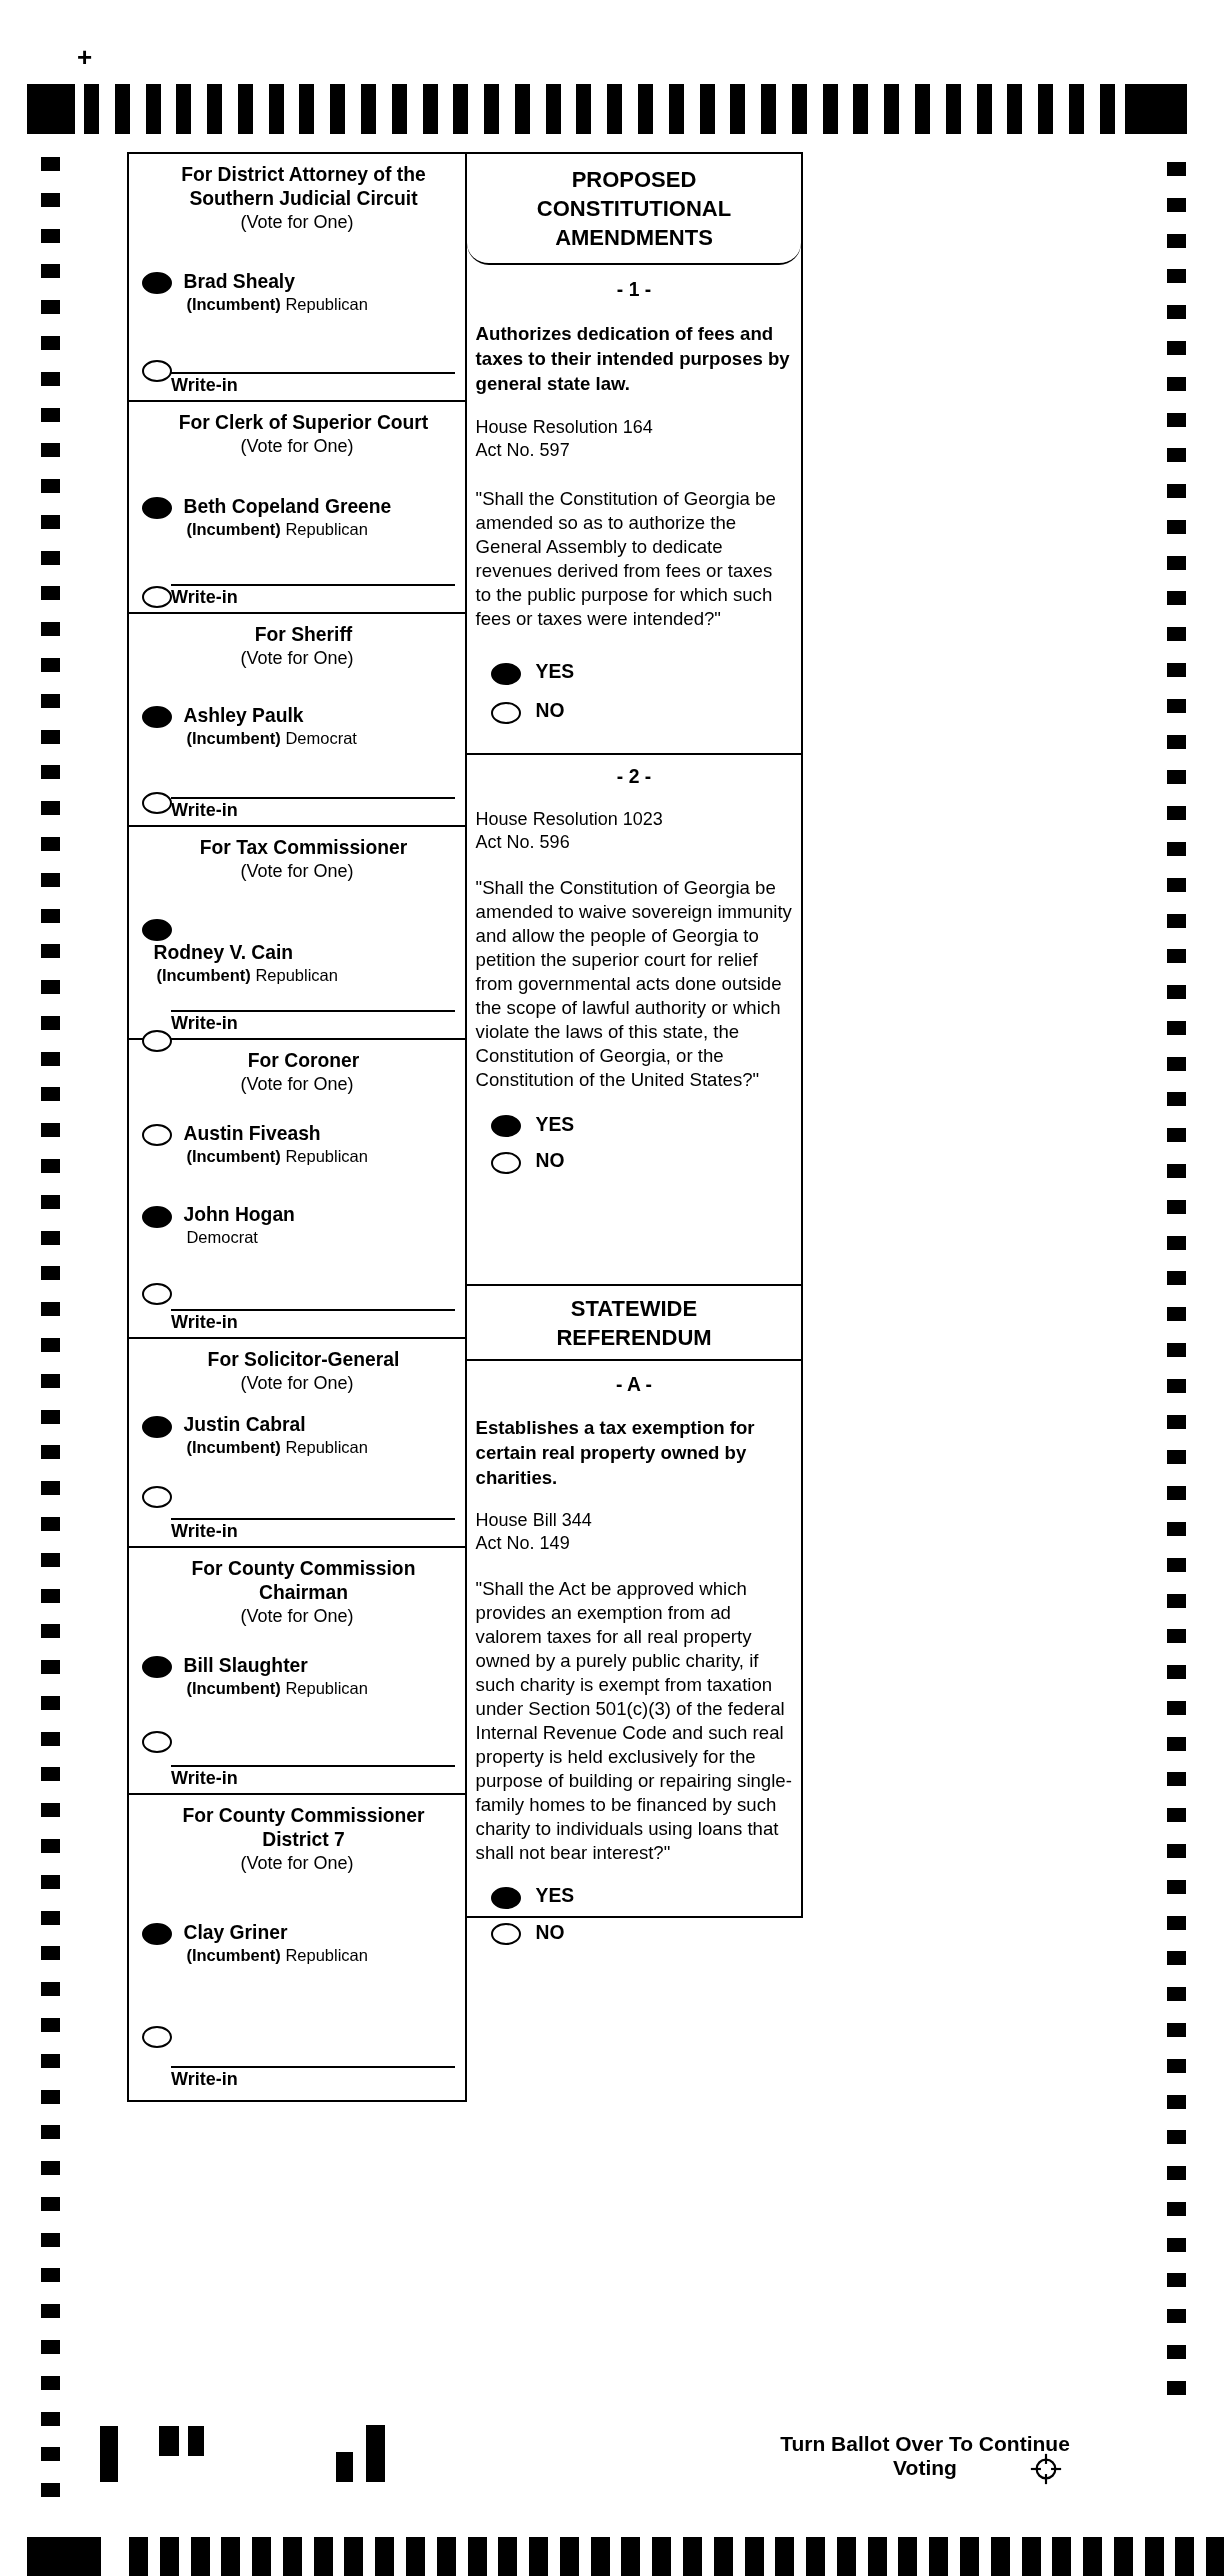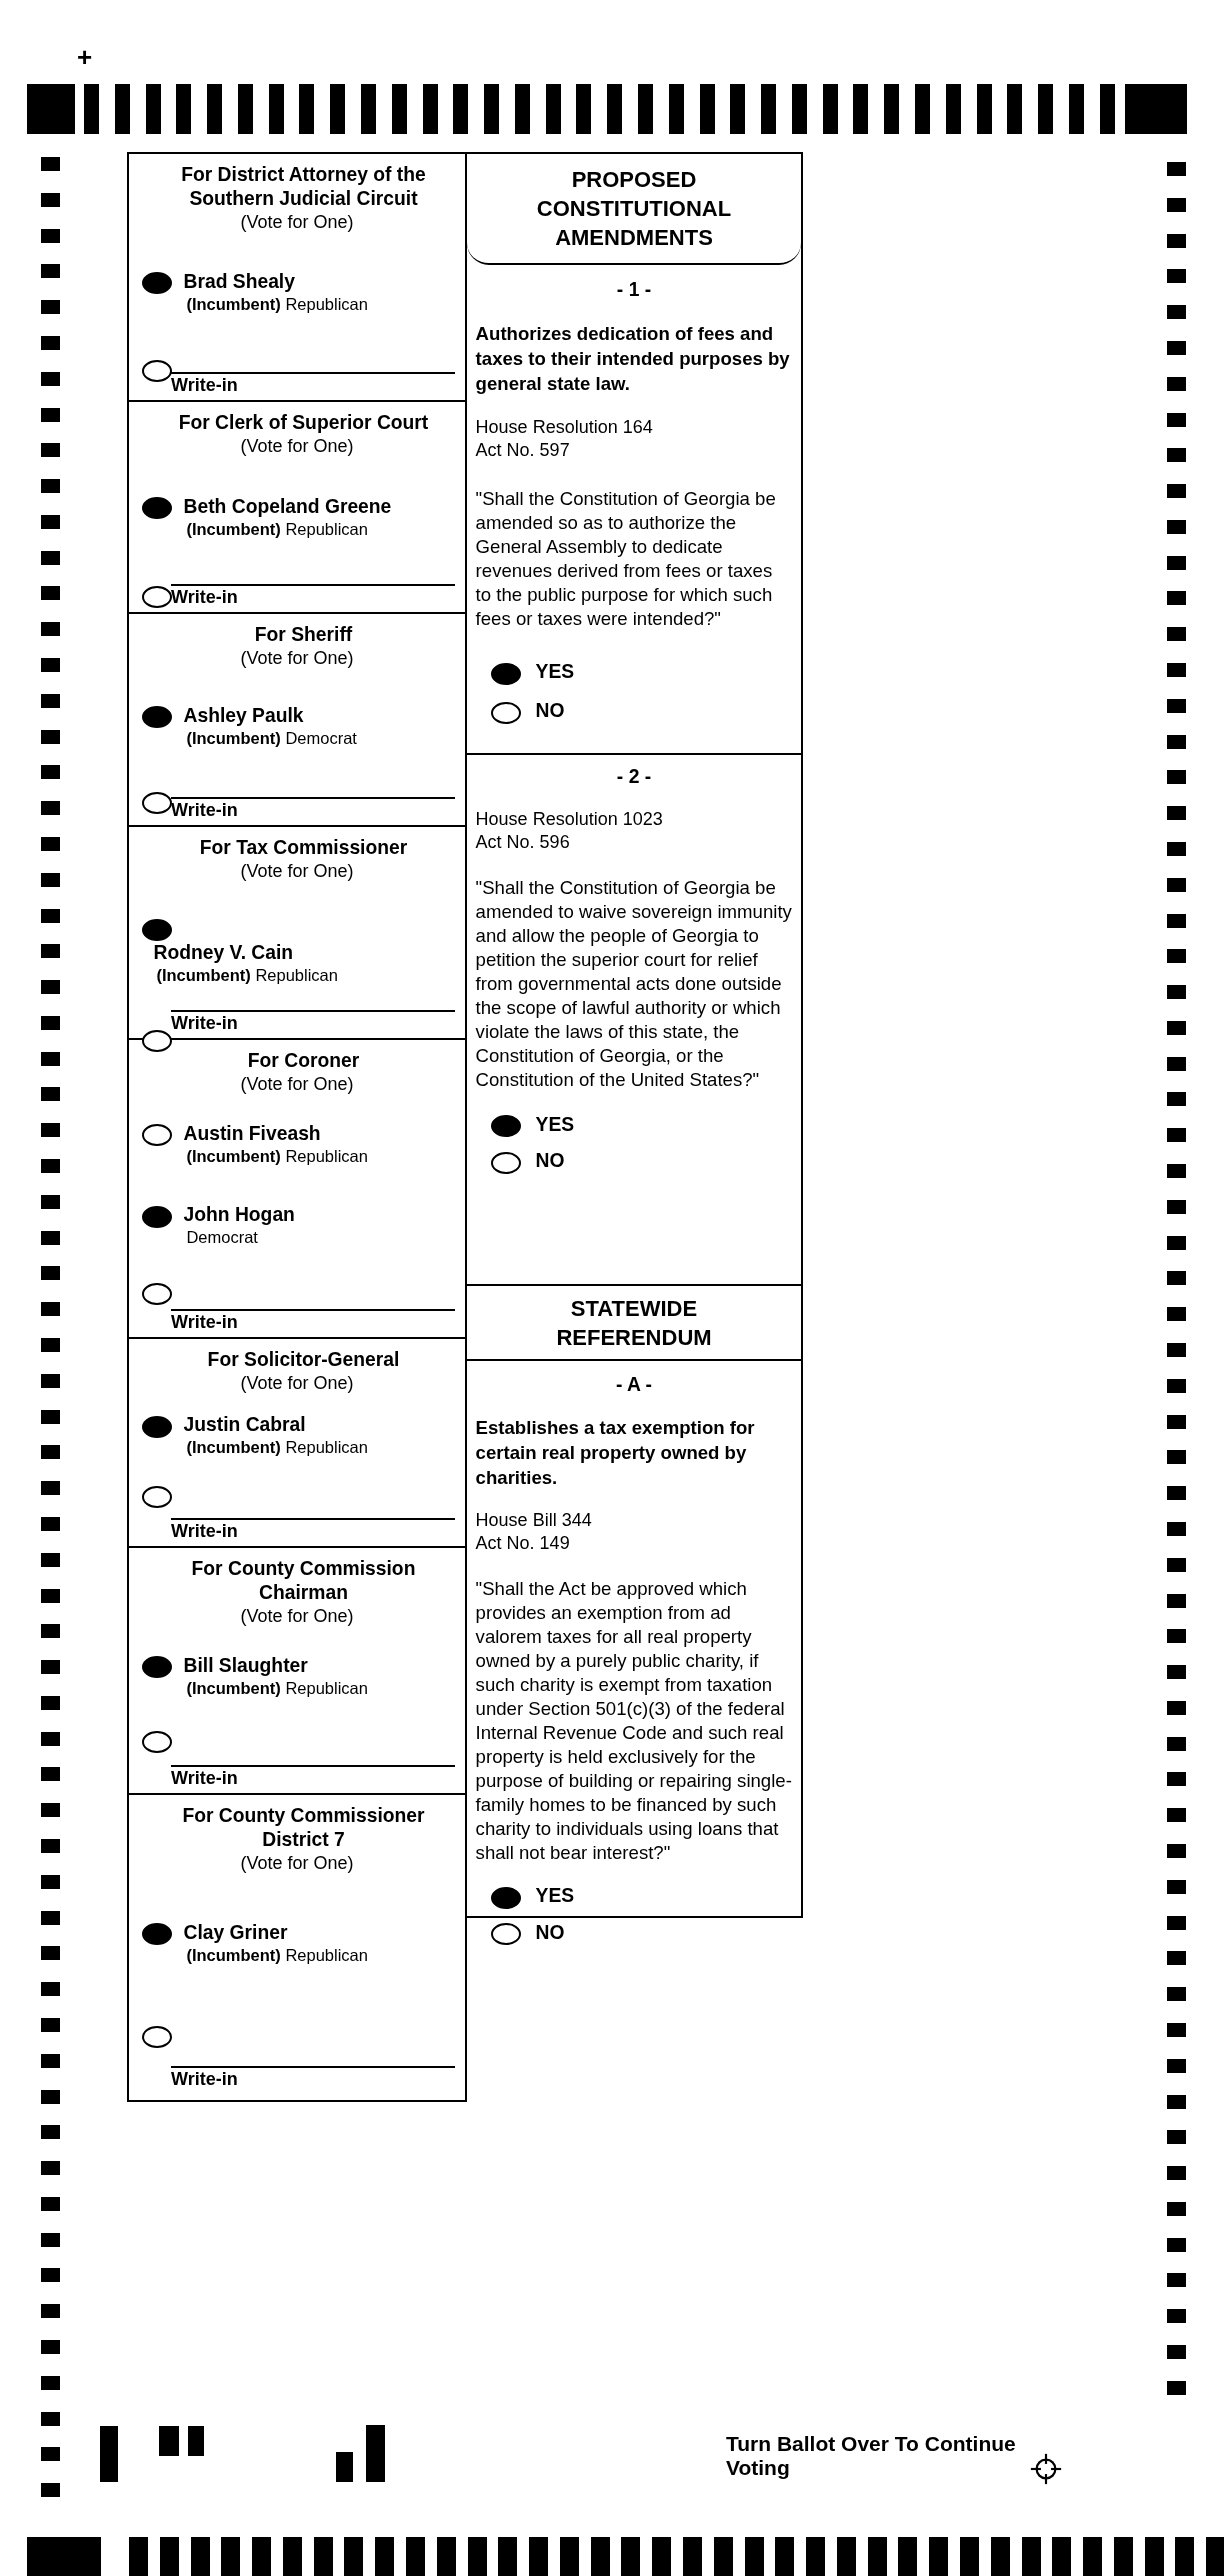--- a/index.html
+++ b/index.html
@@ -30,21 +30,21 @@
               font-size:22px;line-height:29px;display:flex;flex-direction:column;justify-content:center;}
   .measure{position:relative;border-bottom:2.9px solid #000;box-sizing:border-box;padding:0 8.6px;}
   .measure:last-child{border-bottom:none;}
   .m-number{text-align:center;font-weight:bold;font-size:19.3px;line-height:24px;}
   .m-summary{font-weight:bold;font-size:18.6px;line-height:25px;}
   .m-authority{font-size:18px;line-height:23.6px;}
   .m-question{font-size:18.6px;line-height:24px;}
   .opt-row{display:flex;align-items:center;margin-left:15.7px;}
   .opt-label{font-weight:bold;font-size:19.3px;margin-left:14.3px;}
   
-  .turnover{top:2432px;left:726px;width:312px;font-weight:bold;font-size:21px;}
+  .turnover{top:2432px;left:769px;width:312px;text-align:center;font-weight:bold;font-size:21px;}
   .stub-label{top:2432px;left:387px;font-size:13.6px;font-weight:bold;transform:rotate(90deg);transform-origin:left top;}
   .corner-block{position:absolute;background:#000;}
 </style>
 </head>
 <body>
 
 <div class="page">
 
   <div class="abs plus">+</div>
 

